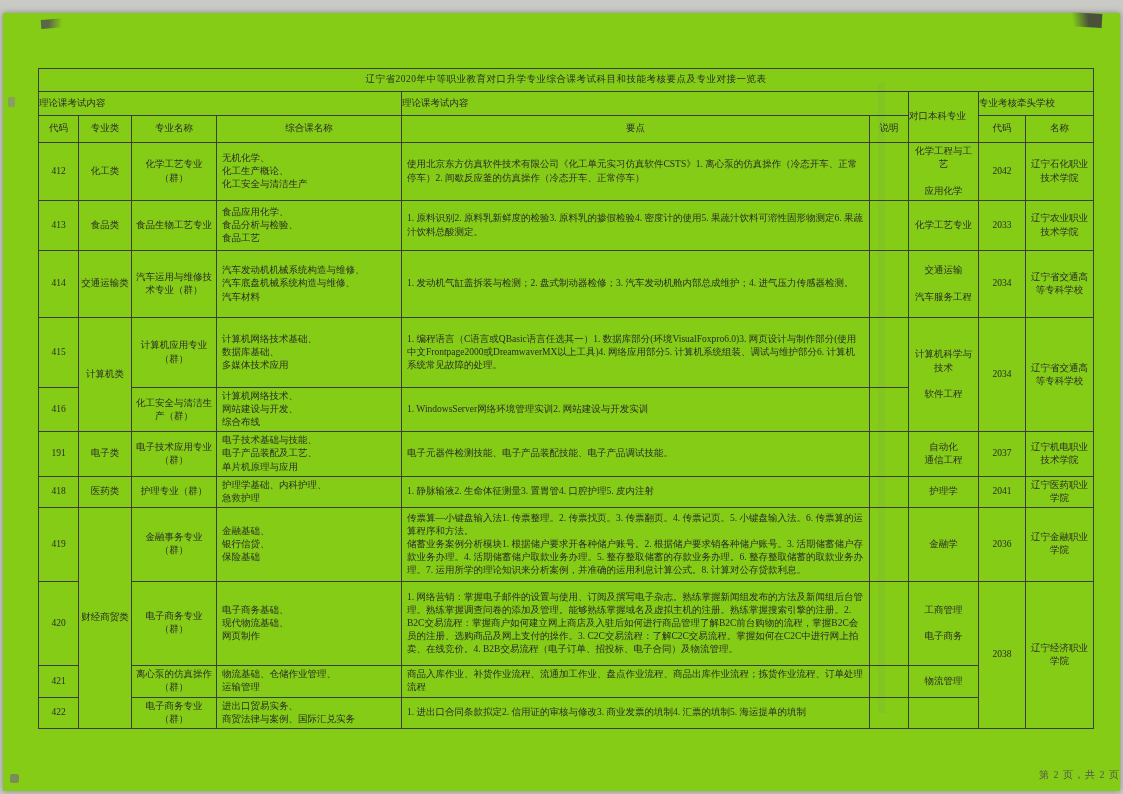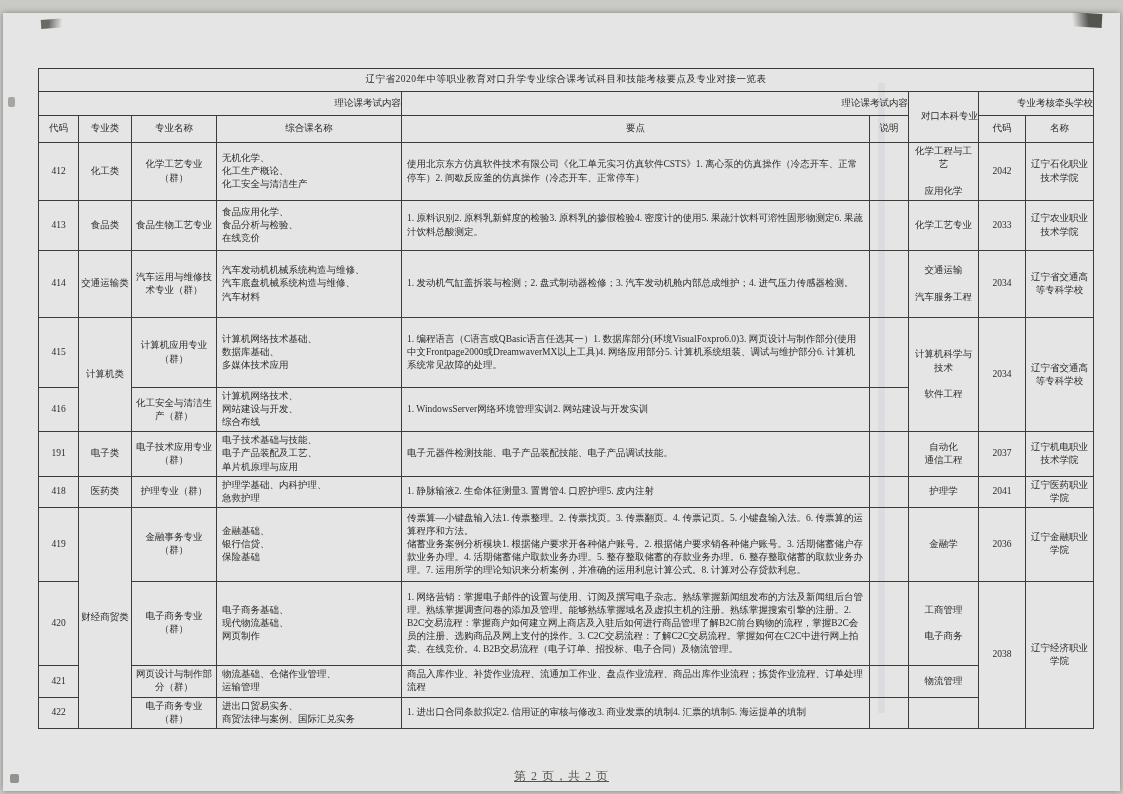--- a/index.html
+++ b/index.html
@@ -6,21 +6,21 @@
   html, body { width: 1123px; height: 794px; }
   body {
     font-family: "Liberation Serif", "DejaVu Serif", serif;
     background: #c9c9c5;
     position: relative;
     overflow: hidden;
   }
   .scan-page {
     position: absolute;
     left: 3px; top: 13px; right: 3px; bottom: 3px;
-    background: #e5e5e5;
+    background: #84cc16;
     box-shadow: 0 0 6px rgba(0,0,0,0.35);
   }
   
   .artifact { position: absolute; }
   .corner-mark-left {
     left: 38px; top: 6px; width: 26px; height: 9px;
     background: linear-gradient(100deg, #55554f 30%, rgba(85,85,79,0) 80%);
     transform: rotate(-4deg); opacity: .85;
   }
   .corner-mark-right {
@@ -50,35 +50,34 @@
     vertical-align: middle;
     overflow: hidden;
   }
   .title-cell {
     font-size: 13.5px;
     font-weight: bold;
     text-align: center;
     height: 23px;
     letter-spacing: 0.5px;
   }
-  .hgroup { text-align: right; height: 24px; font-size: 10px; }
+  .hgroup { text-align: left; height: 24px; font-size: 10px; }
   .hcol { text-align: center; height: 27px; font-size: 10px; margin-left: 42px; }
   .c { text-align: center; padding: 2px 2px; }
   .l { text-align: left; padding: 2px 5px; vertical-align: middle; }
   .pre { white-space: pre-line; }
   .pts { font-size: 9.3px; }
   .footer-page {
     position: absolute;
     left: 0; width: 100%;
     top: 755px;
-    text-align: center;
-    font-size: 12px;
+    text-align: right;
+    font-size: 10px;
     color: #55554f;
     letter-spacing: 1px;
-    text-decoration: underline;
   }
 </style>
 </head>
 <body>
 
 <div class="scan-page">
   <div class="artifact corner-mark-left"></div>
   <div class="artifact corner-mark-right"></div>
   <div class="artifact edge-dot-left"></div>
   <div class="artifact edge-dot-bottom"></div>
@@ -132,21 +131,21 @@
         <td class="c">2042</td>
         <td class="c">辽宁石化职业技术学院</td>
       </tr>
 
       <tr style="height:50px">
         <td class="c">413</td>
         <td class="c">食品类</td>
         <td class="c pre">食品生物工艺专业</td>
         <td class="l pre">食品应用化学、
 食品分析与检验、
-在线竞价</td>
+食品工艺</td>
         <td class="l pts">1. 原料识别2. 原料乳新鲜度的检验3. 原料乳的掺假检验4. 密度计的使用5. 果蔬汁饮料可溶性固形物测定6. 果蔬汁饮料总酸测定。</td>
         <td class="c"></td>
         <td class="c pre">化学工艺专业</td>
         <td class="c">2033</td>
         <td class="c">辽宁农业职业技术学院</td>
       </tr>
 
       <tr style="height:67px">
         <td class="c">414</td>
         <td class="c">交通运输类</td>
@@ -242,21 +241,21 @@
         <td class="c"></td>
         <td class="c pre">工商管理
 
 电子商务</td>
         <td class="c" rowspan="3">2038</td>
         <td class="c" rowspan="3">辽宁经济职业学院</td>
       </tr>
 
       <tr style="height:32px">
         <td class="c">421</td>
-        <td class="c pre">网页设计与制作部分（群）</td>
+        <td class="c pre">离心泵的仿真操作（群）</td>
         <td class="l pre">物流基础、仓储作业管理、
 运输管理</td>
         <td class="l pts">商品入库作业、补货作业流程、流通加工作业、盘点作业流程、商品出库作业流程；拣货作业流程、订单处理流程</td>
         <td class="c"></td>
         <td class="c pre">物流管理</td>
       </tr>
 
       <tr style="height:28px">
         <td class="c">422</td>
         <td class="c pre">电子商务专业（群）</td>

